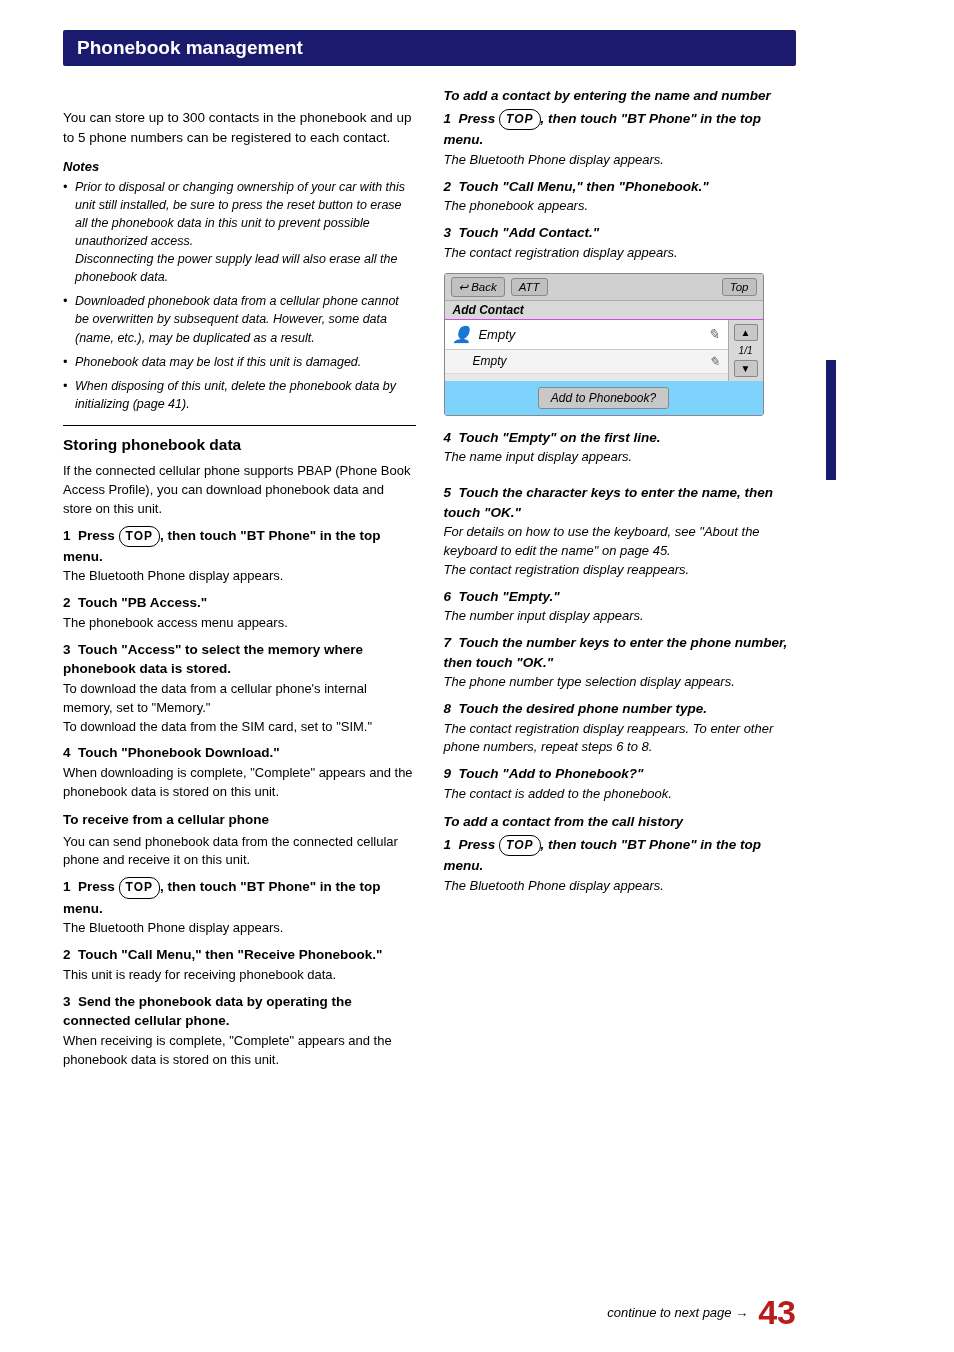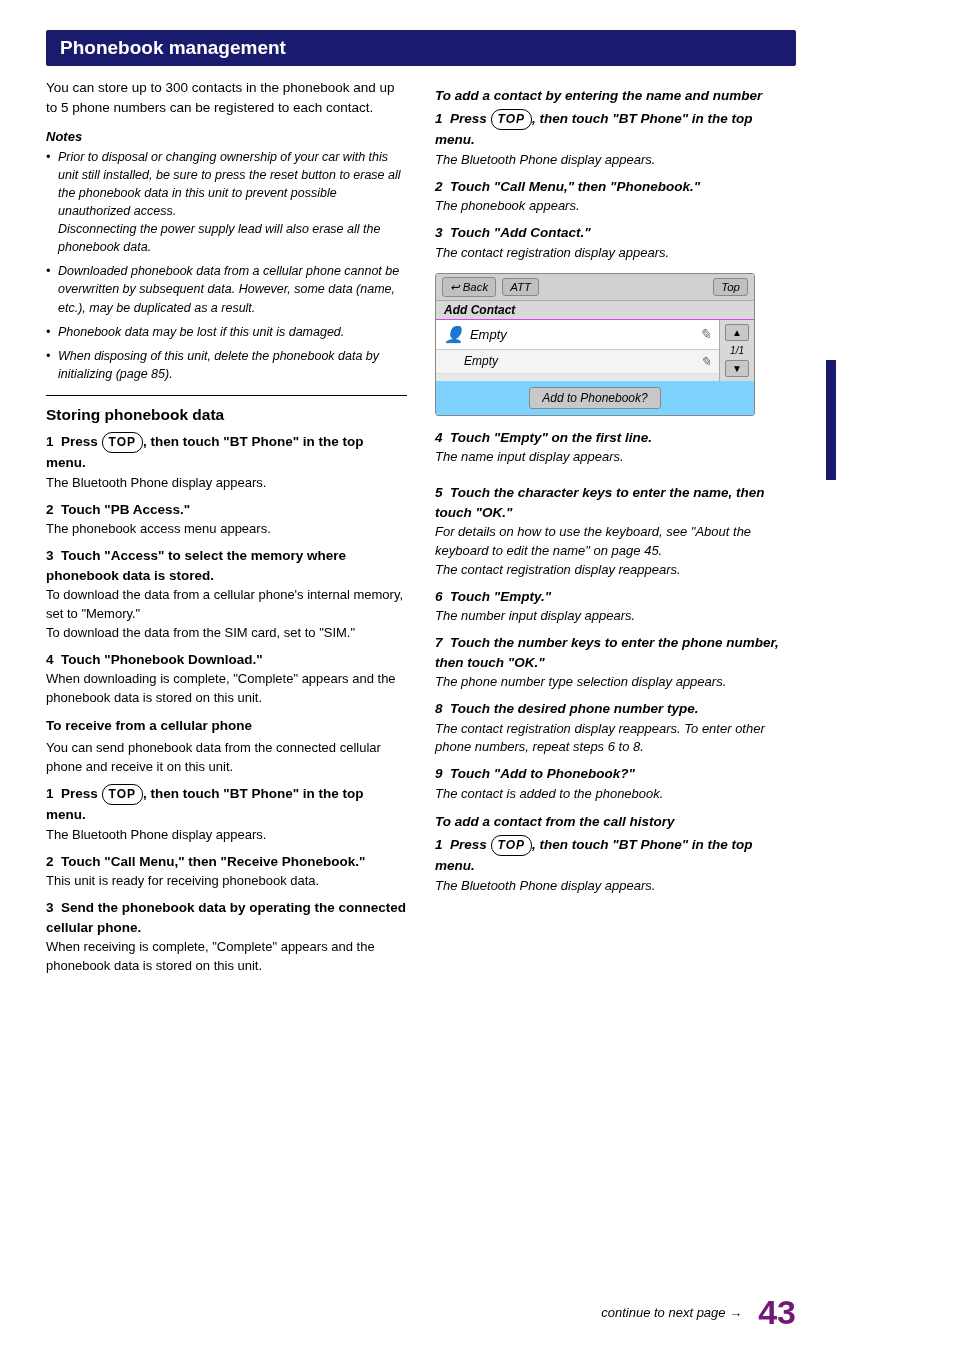--- a/index.html
+++ b/index.html
@@ -8,30 +8,31 @@
       min-height: 1352px;
       background: #fff;
       font-family: Arial, Helvetica, sans-serif;
       font-size: 13.5px;
       color: #000;
       padding: 0;
     }
     .page {
       width: 836px;
       min-height: 1352px;
-      padding: 30px 40px 30px 46px;
+      padding: 30px 40px 30px 63px;
       position: relative;
     }
     .two-col {
       display: flex;
       gap: 28px;
     }
     .col-left {
       flex: 1;
       max-width: 430px;
+      margin-top: 30px;
     }
     .col-right {
       flex: 1;
       max-width: 430px;
       font-style: italic;
     }
     .title-box {
       background: #1a1a6e;
       color: #fff;
       font-size: 19px;
@@ -248,30 +249,30 @@
       padding: 3px 12px;
       font-size: 12px;
     }
     
     .page-footer {
       position: absolute;
       bottom: 20px;
       right: 40px;
       display: flex;
       align-items: center;
-      gap: 16px;
+      gap: 10px;
     }
     .continue-text {
       font-size: 13px;
       font-style: italic;
     }
     .page-number {
       font-size: 34px;
       font-weight: bold;
-      color: #701a75;
+      color: #b91c1c;
     }
     .right-accent {
       position: absolute;
       right: 0;
       top: 360px;
       width: 10px;
       height: 120px;
       background: #1a1a6e;
     }
   </style>
@@ -285,27 +286,28 @@
   <div class="two-col">
 
     <div class="col-left">
       <p class="intro-text">You can store up to 300 contacts in the phonebook and up to 5 phone numbers can be registered to each contact.</p>
 
       <p class="notes-heading">Notes</p>
       <ul class="notes-list">
         <li>Prior to disposal or changing ownership of your car with this unit still installed, be sure to press the reset button to erase all the phonebook data in this unit to prevent possible unauthorized access.<br><em>Disconnecting the power supply lead will also erase all the phonebook data.</em></li>
         <li>Downloaded phonebook data from a cellular phone cannot be overwritten by subsequent data. However, some data (name, etc.), may be duplicated as a result.</li>
         <li>Phonebook data may be lost if this unit is damaged.</li>
-        <li>When disposing of this unit, delete the phonebook data by initializing (page 85).</li>
+        <li>When disposing of this unit, delete the phonebook data by initializing (page 41).</li>
       </ul>
 
       <hr class="section-divider">
 
       <div class="section-heading">Storing phonebook data</div>
 
+      <p class="step-desc">If the connected cellular phone supports PBAP (Phone Book Access Profile), you can download phonebook data and store on this unit.</p>
 
       <ol class="step-list" style="margin-top:7px;">
         <li>
           <span class="step-num">1&nbsp;</span>
           <span class="step-label"><span class="step-num">Press </span><span class="top-btn">TOP</span><span class="step-num">, then touch "BT Phone" in the top menu.</span></span>
           <div class="step-desc">The Bluetooth Phone display appears.</div>
         </li>
         <li style="margin-top:5px;">
           <span class="step-num">2&nbsp;</span>
           <span class="step-label">Touch "PB Access."</span>

